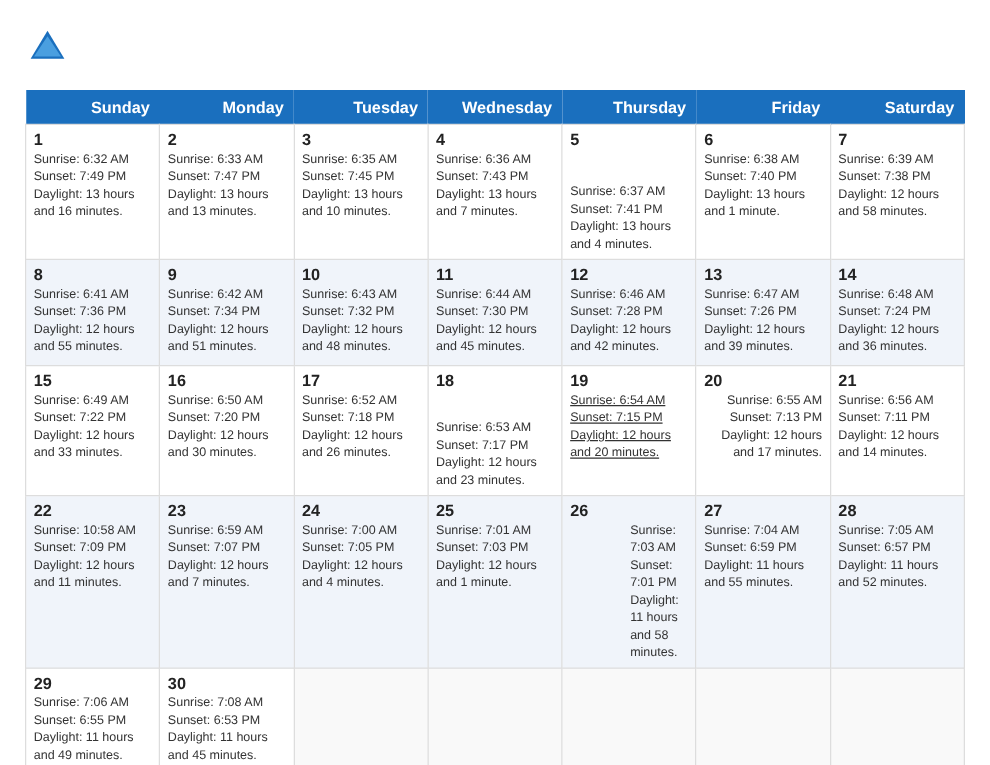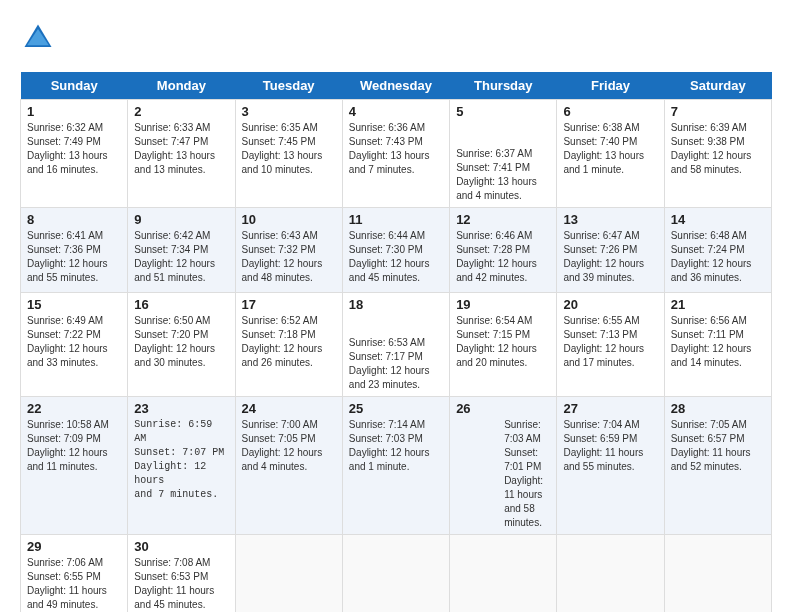--- a/index.html
+++ b/index.html
@@ -46,21 +46,21 @@
     }
     table {
       width: 100%;
       border-collapse: collapse;
       font-size: 11px;
     }
     thead tr th {
       background-color: #1a6fbe;
       color: #fff;
       padding: 6px 8px;
-      text-align: center;
+      text-align: right;
       font-size: 13px;
       font-weight: bold;
     }
     tbody tr td {
       border: 1px solid #ddd;
       padding: 4px 6px;
       vertical-align: top;
       width: 14.28%;
       min-height: 80px;
       height: 85px;
@@ -159,21 +159,21 @@
         <td>
           <span class="day-num">6</span>
           <div class="day-info" style="white-space: pre-line;">Sunrise: 6:38 AM
 Sunset: 7:40 PM
 Daylight: 13 hours
 and 1 minute.</div>
         </td>
         <td>
           <span class="day-num">7</span>
           <div class="day-info" style="white-space: pre-line;">Sunrise: 6:39 AM
-Sunset: 9:38 PM
+Sunset: 7:38 PM
 Daylight: 12 hours
 and 58 minutes.</div>
         </td>
       </tr>
       <tr>
         <td>
           <span class="day-num">8</span>
           <div class="day-info" style="white-space: pre-line;">Sunrise: 6:41 AM
 Sunset: 7:36 PM
 Daylight: 12 hours
@@ -246,28 +246,28 @@
         </td>
         <td>
           <span class="day-num">18</span>
           <div class="day-info" style="white-space: pre-line; margin-top: 24px;">Sunrise: 6:53 AM
 Sunset: 7:17 PM
 Daylight: 12 hours
 and 23 minutes.</div>
         </td>
         <td>
           <span class="day-num">19</span>
-          <div class="day-info" style="white-space: pre-line;">Sunrise: 6:54 AM
+          <div class="day-info" style="white-space: pre-line; text-decoration: underline;">Sunrise: 6:54 AM
 Sunset: 7:15 PM
 Daylight: 12 hours
 and 20 minutes.</div>
         </td>
         <td>
           <span class="day-num">20</span>
-          <div class="day-info" style="white-space: pre-line;">Sunrise: 6:55 AM
+          <div class="day-info" style="white-space: pre-line; text-align: right;">Sunrise: 6:55 AM
 Sunset: 7:13 PM
 Daylight: 12 hours
 and 17 minutes.</div>
         </td>
         <td>
           <span class="day-num">21</span>
           <div class="day-info" style="white-space: pre-line;">Sunrise: 6:56 AM
 Sunset: 7:11 PM
 Daylight: 12 hours
 and 14 minutes.</div>
@@ -276,35 +276,35 @@
       <tr>
         <td>
           <span class="day-num">22</span>
           <div class="day-info" style="white-space: pre-line;">Sunrise: 10:58 AM
 Sunset: 7:09 PM
 Daylight: 12 hours
 and 11 minutes.</div>
         </td>
         <td>
           <span class="day-num">23</span>
-          <div class="day-info" style="white-space: pre-line; font-family: Liberation Mono, monospace;">Sunrise: 6:59 AM
+          <div class="day-info" style="white-space: pre-line;">Sunrise: 6:59 AM
 Sunset: 7:07 PM
 Daylight: 12 hours
 and 7 minutes.</div>
         </td>
         <td>
           <span class="day-num">24</span>
           <div class="day-info" style="white-space: pre-line;">Sunrise: 7:00 AM
 Sunset: 7:05 PM
 Daylight: 12 hours
 and 4 minutes.</div>
         </td>
         <td>
           <span class="day-num">25</span>
-          <div class="day-info" style="white-space: pre-line;">Sunrise: 7:14 AM
+          <div class="day-info" style="white-space: pre-line;">Sunrise: 7:01 AM
 Sunset: 7:03 PM
 Daylight: 12 hours
 and 1 minute.</div>
         </td>
         <td>
           <span class="day-num">26</span>
           <div class="day-info" style="white-space: pre-line; margin-left: 48px;">Sunrise: 7:03 AM
 Sunset: 7:01 PM
 Daylight: 11 hours
 and 58 minutes.</div>

